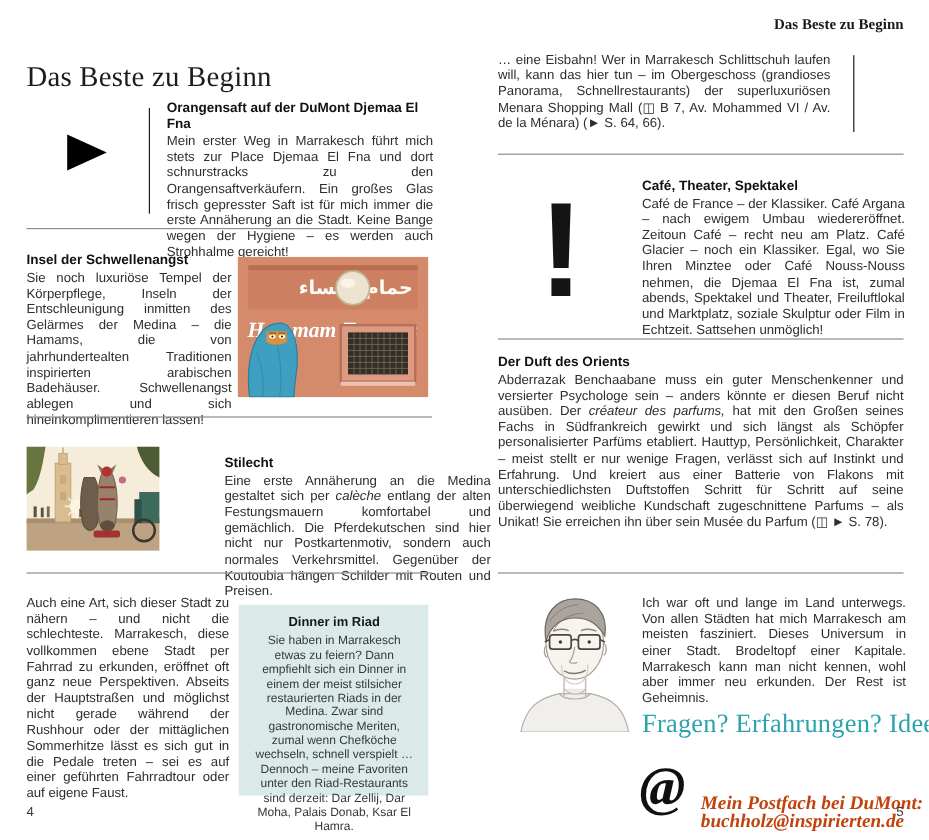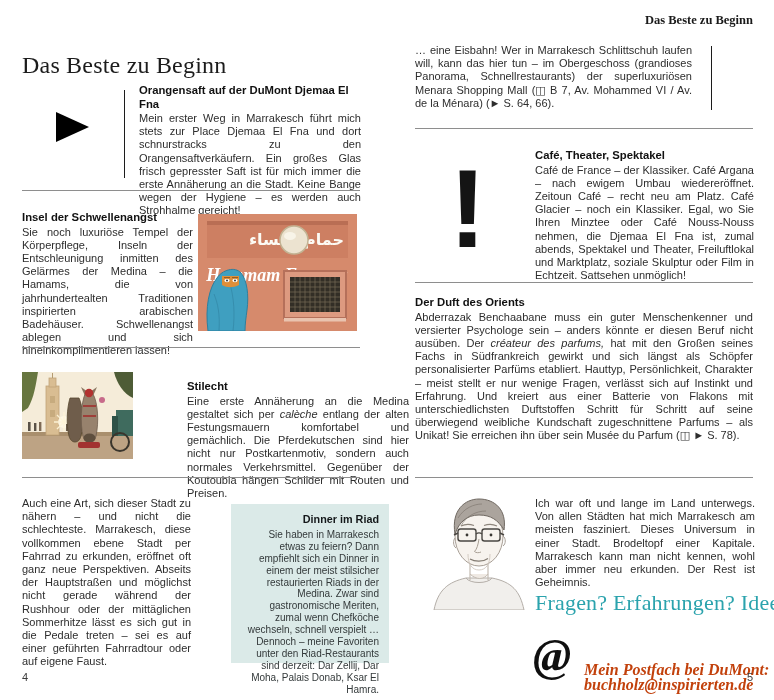--- a/index.html
+++ b/index.html
@@ -28,21 +28,21 @@
   
   .tri{width:0;height:0;border-top:15px solid transparent;border-bottom:15px solid transparent;border-left:33px solid #000;}
   
   .excl{
     font-family:"Liberation Sans","DejaVu Sans",sans-serif;font-weight:bold;
     font-size:112px;line-height:78px;color:#141414;
   }
   
   .dinner-box{
     background:#dbeae8;box-sizing:border-box;padding:10px 10px 8px 11px;
-    font-size:10px;line-height:11.9px;color:#33393a;text-align:right;margin-left:32px;
+    font-size:10px;line-height:11.9px;color:#33393a;text-align:center;
   }
   .dinner-box h4{margin:0 0 3px 0;font-size:10.8px;color:#14181a;font-weight:bold;}
   .dinner-box p{margin:0;}
   .page-num{font-size:11px;color:#3a3a3a;}
   .cta{
     font-family:"Liberation Serif","DejaVu Serif",serif;
     font-size:22px;color:#2ba3ad;font-weight:400;letter-spacing:.2px;white-space:nowrap;
   }
   .at-glyph{
     font-family:"Liberation Serif","DejaVu Serif",serif;

